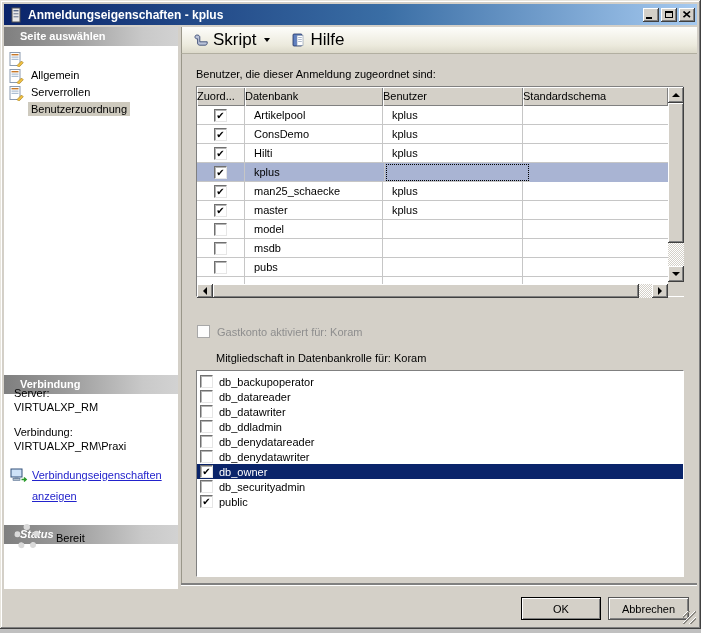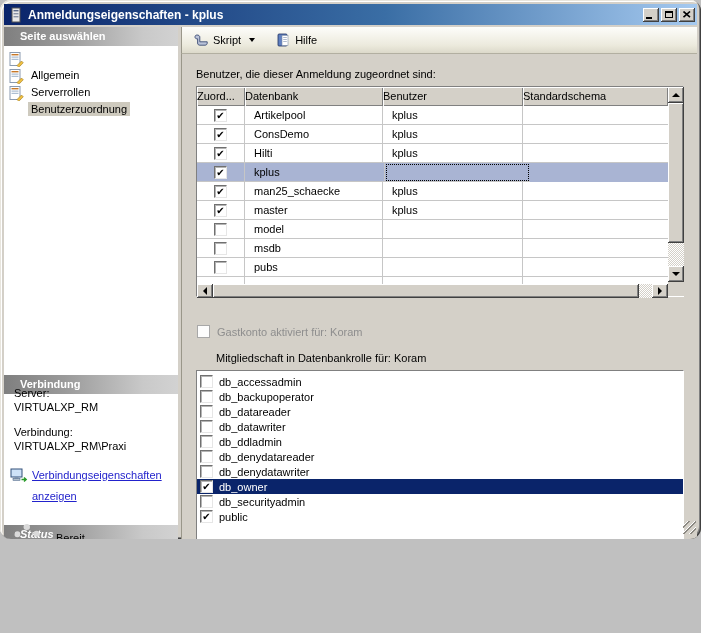--- a/index.html
+++ b/index.html
@@ -7,26 +7,25 @@
     margin: 0;
     background: #c0c0c0;
     font-family: "Liberation Sans", sans-serif;
     font-size: 11px;
     color: #000;
     -webkit-font-smoothing: none;
   }
   .window {
     position: relative;
     width: 701px;
-    height: 539px;
+    height: 629px;
     background: #d4d0c8;
     box-shadow: inset -1px -1px 0 #404040, inset 1px 1px 0 #e8e5dd,
                 inset -2px -2px 0 #808080, inset 2px 2px 0 #fff;
     overflow: hidden;
-    border-radius: 11px;
   }
   
   .titlebar {
     position: absolute; left: 4px; top: 4px; right: 4px; height: 21px;
     background: linear-gradient(to right, #0a246a, #3a6ea5 55%, #a6caf0);
     display: flex; align-items: center; padding: 0 2px;
   }
   .title-icon { width: 16px; height: 16px; margin: 0 4px 0 2px; flex: 0 0 auto; }
   .title-text {
     color: #fff; font-weight: bold; font-size: 12px; flex: 1;
@@ -75,21 +74,21 @@
   
   .toolbar {
     position: absolute; left: 181px; top: 27px; right: 4px; height: 27px;
     background: linear-gradient(#fdfdfa, #eceadd 70%, #dcd9ca);
     border-left: 1px solid #9a978a;
     border-bottom: 1px solid #b2afa1;
     display: flex; align-items: center; padding-left: 8px; gap: 14px;
   }
   .tool-btn {
     display: flex; align-items: center; gap: 4px; background: transparent;
-    border: none; font-size: 11px; font-family: inherit; padding: 2px 3px; cursor: default;
+    border: none; font-size: 17px; font-family: inherit; padding: 2px 3px; cursor: default;
   }
   .icon16 { width: 16px; height: 16px; }
   .dd-arrow {
     width: 0; height: 0; border-left: 3px solid transparent;
     border-right: 3px solid transparent; border-top: 4px solid #000; margin-left: 4px;
   }
   .content {
     position: absolute; left: 181px; top: 54px; right: 4px; height: 529px;
     background: #d4d0c8; border-left: 1px solid #9a978a;
   }
@@ -432,24 +431,20 @@
   <div class="guest-row">
     <span class="checkbox disabled"></span>
     <span>Gastkonto aktiviert für: Koram</span>
   </div>
 
   <div class="roles-label">Mitgliedschaft in Datenbankrolle für: Koram</div>
 
   <div class="listbox">
       <div class="role-item">
     <span class="checkbox"></span>
-    <span>db_accessadmin</span>
-  </div>
-      <div class="role-item">
-    <span class="checkbox"></span>
     <span>db_backupoperator</span>
   </div>
       <div class="role-item">
     <span class="checkbox"></span>
     <span>db_datareader</span>
   </div>
       <div class="role-item">
     <span class="checkbox"></span>
     <span>db_datawriter</span>
   </div>

